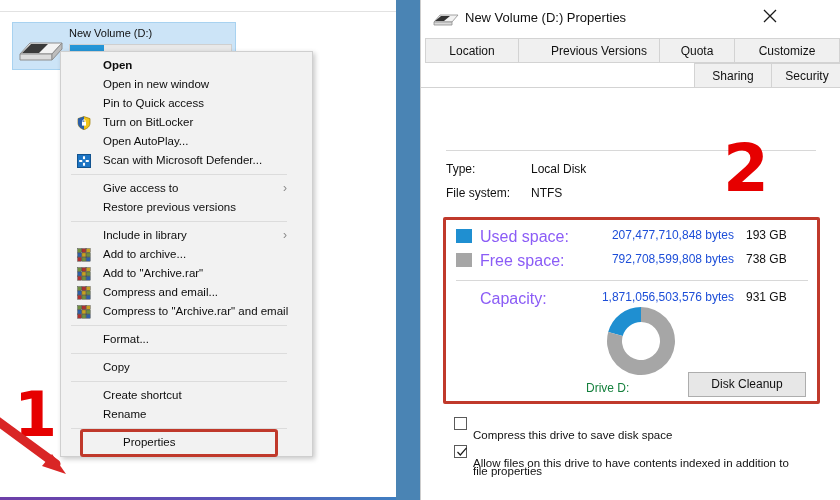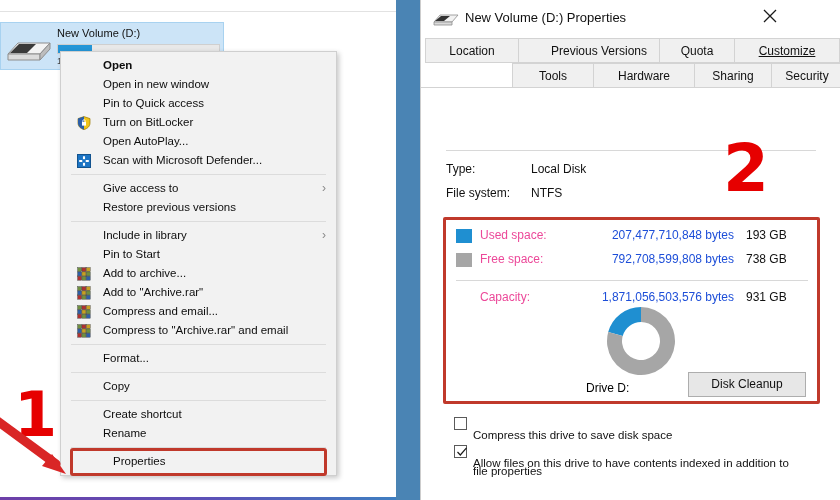--- a/index.html
+++ b/index.html
@@ -18,21 +18,21 @@
   }
   #left-panel .top-rule{
     position:absolute;left:0;top:11px;width:396px;height:1px;background:#e2e2e2;
   }
   #left-panel .bottom-rule{
     position:absolute;left:0;bottom:0;width:396px;height:3px;
     background:linear-gradient(to right,#6d3fa8 0%,#5b52b8 55%,#3f7fc1 100%);
   }
   
   #drive-tile{
-    position:absolute;left:0;top:22px;width:224px;height:48px;
+    position:absolute;left:12px;top:22px;width:224px;height:48px;
     background:#cce4f7;border:1px solid #a8d2f0;box-sizing:border-box;
   }
   #drive-tile .drive-icon{
     position:absolute;left:5px;top:14px;width:46px;height:26px;
   }
   #drive-tile .drive-name{
     position:absolute;left:56px;top:4px;font-size:11px;color:#111;white-space:nowrap;
   }
   #drive-tile .drive-bar{
     position:absolute;left:56px;top:21px;width:163px;height:10px;
@@ -40,41 +40,41 @@
   }
   #drive-tile .drive-bar > i{
     display:block;height:100%;background:#2596d7;
   }
   #drive-tile .drive-sub{
     position:absolute;left:56px;top:33px;font-size:9px;color:#444;white-space:nowrap;
   }
 
   
   #context-menu{
-    position:absolute;left:60px;top:51px;width:277px;
+    position:absolute;left:60px;top:51px;width:253px;
     background:#f2f2f2;border:1px solid #cfcfcf;
     box-shadow:2px 2px 5px rgba(0,0,0,.22);
-    box-sizing:border-box;padding:4px 0 4px 0;
+    box-sizing:border-box;padding:4px 15px 4px 0;
     z-index:5;
   }
   .cm-item{
     position:relative;height:19px;line-height:19px;
     font-size:11.5px;color:#0d0d0d;padding-left:42px;padding-right:22px;
     white-space:nowrap;cursor:default;
   }
   .cm-item.bold{font-weight:bold;}
   .cm-sep{height:1px;background:#dcdcdc;margin:4px 10px 4px 10px;}
   .cm-icon{position:absolute;left:16px;top:3px;width:14px;height:14px;}
   .cm-arrow{
     position:absolute;right:10px;top:0;height:19px;line-height:19px;
     font-size:12px;color:#8a8a8a;
   }
   
   #cm-properties-wrap{
-    position:relative;margin:0 10px;
+    position:relative;margin:0 20px;
   }
   #cm-properties-box{
     position:absolute;left:-1px;top:-4px;right:-1px;bottom:-5px;
     border:3px solid #c0392b;border-radius:3px;pointer-events:none;
   }
 
   
   #anno-1{
     position:absolute;left:14px;top:384px;z-index:8;
     font-family:"DejaVu Sans", sans-serif;
@@ -142,26 +142,26 @@
   .kv{position:absolute;font-size:12px;color:#111;white-space:nowrap;}
   .kv-key{left:25px;}
   .kv-val{left:110px;}
 
   
   #space-box{
     position:absolute;left:22px;top:129px;width:377px;height:187px;
     border:3px solid #c0392b;border-radius:2px;box-sizing:border-box;
   }
   .swatch{position:absolute;width:16px;height:14px;}
-  .sp-label{position:absolute;font-size:12px;color:#ec4899;white-space:nowrap;}
+  .sp-label{position:absolute;font-size:16px;color:#8b5cf6;white-space:nowrap;}
   .sp-bytes{position:absolute;font-size:12px;color:#1d4ed8;white-space:nowrap;text-align:right;}
   .sp-gb{position:absolute;font-size:12px;color:#111;white-space:nowrap;}
   #hr-2{position:absolute;left:10px;top:60px;width:352px;height:1px;background:#d8d8d8;}
   #donut{position:absolute;left:158px;top:84px;width:74px;height:74px;}
-  #drive-letter{position:absolute;left:140px;top:161px;font-size:12px;color:#000000;}
+  #drive-letter{position:absolute;left:140px;top:161px;font-size:12px;color:#15803d;}
   #disk-cleanup-btn{
     position:absolute;left:242px;top:152px;width:118px;height:25px;
     background:#e7e7e7;border:1px solid #adadad;box-sizing:border-box;
     font-family:"Liberation Sans", sans-serif;font-size:12px;color:#111;
     text-align:center;line-height:23px;cursor:default;
   }
 
   
   .cbrow{position:absolute;left:33px;font-size:11.5px;color:#111;}
   .cbox{
@@ -217,21 +217,20 @@
         <div class="cm-item"><span class="cm-icon"><svg width="14" height="14" viewBox="0 0 14 14">
               <rect x="0.5" y="0.5" width="13" height="13" fill="#1b74c4" stroke="#12538e" stroke-width="1"></rect>
               <path d="M7 2.2 L7 11.8 M2.2 7 L11.8 7" stroke="#ffffff" stroke-width="2.1"></path>
               <circle cx="7" cy="7" r="1.9" fill="#1b74c4"></circle>
             </svg></span><span>Scan with Microsoft Defender...</span></div>
         <div class="cm-sep"></div>
         <div class="cm-item"><span>Give access to</span><span class="cm-arrow">›</span></div>
         <div class="cm-item"><span>Restore previous versions</span></div>
         <div class="cm-sep"></div>
         <div class="cm-item"><span>Include in library</span><span class="cm-arrow">›</span></div>
-        <div class="cm-item"><span>Pin to Start</span></div>
         <div class="cm-item"><span class="cm-icon"><svg width="14" height="14" viewBox="0 0 14 14">
               <rect x="0.6" y="0.6" width="4" height="4" fill="#6f8f3f" stroke="#3a3a3a" stroke-width="0.4"></rect>
               <rect x="4.8999999999999995" y="0.6" width="4" height="4" fill="#b03030" stroke="#3a3a3a" stroke-width="0.4"></rect>
               <rect x="9.2" y="0.6" width="4" height="4" fill="#c8a020" stroke="#3a3a3a" stroke-width="0.4"></rect>
               <rect x="0.6" y="4.8999999999999995" width="4" height="4" fill="#2f5fa8" stroke="#3a3a3a" stroke-width="0.4"></rect>
               <rect x="4.8999999999999995" y="4.8999999999999995" width="4" height="4" fill="#c8a020" stroke="#3a3a3a" stroke-width="0.4"></rect>
               <rect x="9.2" y="4.8999999999999995" width="4" height="4" fill="#6f8f3f" stroke="#3a3a3a" stroke-width="0.4"></rect>
               <rect x="0.6" y="9.2" width="4" height="4" fill="#b03030" stroke="#3a3a3a" stroke-width="0.4"></rect>
               <rect x="4.8999999999999995" y="9.2" width="4" height="4" fill="#6f8f3f" stroke="#3a3a3a" stroke-width="0.4"></rect>
               <rect x="9.2" y="9.2" width="4" height="4" fill="#2f5fa8" stroke="#3a3a3a" stroke-width="0.4"></rect>
@@ -312,25 +311,23 @@
           <path d="M1 1 L13 13 M13 1 L1 13" stroke="#1b1b1b" stroke-width="1.3"></path>
         </svg>
       </span>
     </div>
 
     <div id="tab-strip">
       <div class="tab-row row-top" id="tabs-top">
           <div class="tab" style="left: 4px; width: 94px;"><span>Location</span></div>
           <div class="tab" style="left: 97px; width: 142px; padding-left: 20px;"><span>Previous Versions</span></div>
           <div class="tab" style="left: 238px; width: 76px;"><span>Quota</span></div>
-          <div class="tab" style="left: 313px; width: 106px; text-decoration: underline;"><span>Customize</span></div>
+          <div class="tab" style="left: 313px; width: 106px;"><span>Customize</span></div>
         </div>
       <div class="tab-row row-bottom" id="tabs-bottom">
-          <div class="tab" style="left: 91px; width: 82px;"><span>Tools</span></div>
-          <div class="tab" style="left: 172px; width: 102px;"><span>Hardware</span></div>
           <div class="tab" style="left: 273px; width: 78px;"><span>Sharing</span></div>
           <div class="tab" style="left: 350px; width: 72px;"><span>Security</span></div>
         </div>
     </div>
     <div id="tab-underline"></div>
 
     <div id="props-body">
 
 
       <div id="hr-1"></div>

